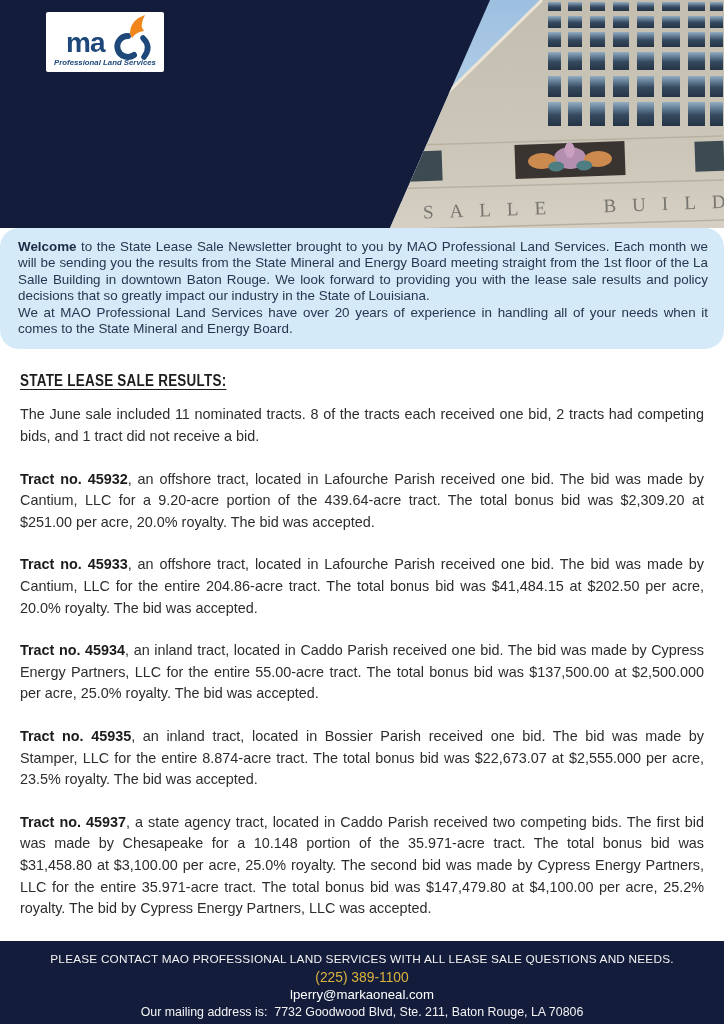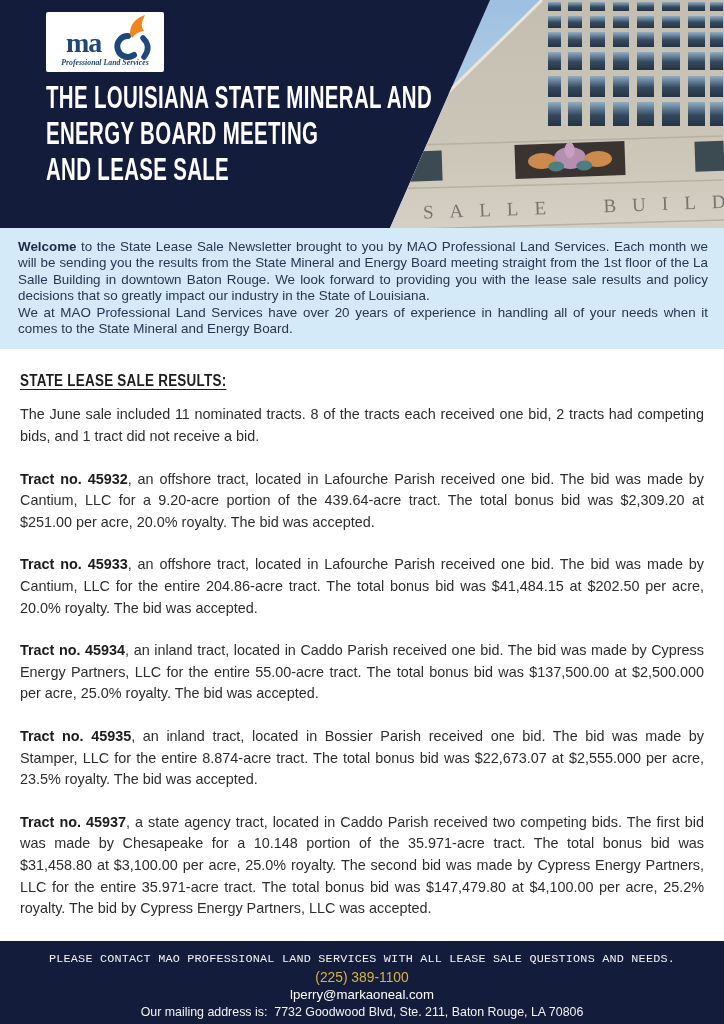--- a/index.html
+++ b/index.html
@@ -5,48 +5,48 @@
   * { box-sizing: border-box; }
   html, body { margin: 0; padding: 0; background: #ffffff; }
   body { width: 724px; font-family: "Liberation Sans", sans-serif; }
   .page { width: 724px; height: 1024px; display: flex; flex-direction: column; overflow: hidden; background: #ffffff; }
 
   
   .header { position: relative; height: 228px; background: #141c3c; flex: 0 0 auto; overflow: hidden; }
   .photo-wrap { position: absolute; top: 0; right: 0; width: 334px; height: 228px;
                 clip-path: polygon(100px 0%, 100% 0%, 100% 100%, 0px 100%); }
   .logo-box { position: absolute; left: 46px; top: 12px; width: 118px; height: 60px;
-              background: #ffffff; border-radius: 2px; font-family: Liberation Serif, serif; }
+              background: #ffffff; border-radius: 2px; }
   .title-block { position: absolute; left: 46px; top: 80px; color: #ffffff; }
   .title-line { display: block; font-size: 31px; font-weight: bold; line-height: 36px;
                 white-space: nowrap; transform: scaleX(0.66); transform-origin: left center;
                 letter-spacing: 0.5px; }
   .subtitle { position: absolute; left: 46px; top: 196px; color: #ffffff; font-size: 16px;
               font-weight: bold; letter-spacing: 2.2px; white-space: pre; }
 
   
   .welcome { background: #d5eaf8; padding: 11px 16px 12px 18px; color: #263650;
-             font-size: 13.4px; line-height: 16.4px; text-align: justify; flex: 0 0 auto; }
+             font-size: 13.4px; line-height: 16.4px; text-align: justify; flex: 0 0 auto; border-radius: 19px; }
   .welcome p { margin: 0; }
   .welcome strong { color: #1c2b45; }
 
   
   .main { flex: 1 1 auto; padding: 0 20px; }
   .results-heading { display: inline-block; margin: 23px 0 0 0; font-size: 16px; font-weight: bold;
                      color: #1d1d1d; text-decoration: underline; text-underline-offset: 3px;
                      transform: scaleX(0.84); transform-origin: left center; letter-spacing: 0.3px;
                      white-space: nowrap; }
   .para { margin: 14px 0 21px 0; font-size: 14.4px; line-height: 21.6px; color: #2d2d2d;
           text-align: justify; }
   .para strong { color: #1c1c1c; }
   .tract { margin: 21px 0; }
 
   
   .footer { flex: 0 0 auto; background: #141c3c; height: 86px; padding-top: 11px; text-align: center; }
-  .footer-line1 { color: #f3f3f3; font-size: 11.8px; letter-spacing: 0.2px; margin: 0 0 4px 0; font-family: Liberation Mono, monospace; }
+  .footer-line1 { color: #f3f3f3; font-size: 11.8px; letter-spacing: 0.2px; margin: 0 0 4px 0; }
   .footer-phone { display: block; color: #d9b33c; font-size: 13.8px; margin: 0 0 2px 0;
                   text-decoration: none; }
   .footer-email { display: block; color: #ffffff; font-size: 13.2px; margin: 0 0 3px 0;
                   text-decoration: none; }
   .footer-address { color: #f3f3f3; font-size: 12.4px; margin: 0; white-space: pre; }
 </style>
 </head>
 <body>
 
 <div class="page">
@@ -157,25 +157,20 @@
 
         <g>
           <path d="M 82 24 a 10.5 10.5 0 1 0 6 19" stroke="#1d4879" stroke-width="6" fill="none" stroke-linecap="round"></path>
           <path d="M 97 26 q 9 9 1 19" stroke="#1d4879" stroke-width="5.5" fill="none" stroke-linecap="round"></path>
           <path d="M 84 22 Q 84 8 99 3 Q 93 14 98 19 Q 90 20 86 26 Z" fill="#f0861c"></path>
         </g>
         <text x="59" y="53" font-size="7.8" font-style="italic" font-weight="bold" text-anchor="middle" fill="#1d4879">Professional Land Services</text>
       </svg>
     </div>
 
-    <h1 class="title-block" style="margin:0; font-weight:normal;">
-      <span class="title-line">THE LOUISIANA STATE MINERAL AND</span>
-      <span class="title-line">ENERGY BOARD MEETING</span>
-      <span class="title-line">AND LEASE SALE</span>
-    </h1>
   </header>
 
   <section class="welcome">
     <p><strong>Welcome</strong><span> to the State Lease Sale Newsletter brought to you by MAO Professional Land Services. Each month we will be sending you the results from the State Mineral and Energy Board meeting straight from the 1st floor of the La Salle Building in downtown Baton Rouge. We look forward to providing you with the lease sale results and policy decisions that so greatly impact our industry in the State of Louisiana.</span></p>
     <p>We at MAO Professional Land Services have over 20 years of experience in handling all of your needs when it comes to the State Mineral and Energy Board.</p>
   </section>
 
   <main class="main">
     <h2 class="results-heading">STATE LEASE SALE RESULTS:</h2>
     <p class="para">The June sale included 11 nominated tracts. 8 of the tracts each received one bid, 2 tracts had competing bids, and 1 tract did not receive a bid.</p>

